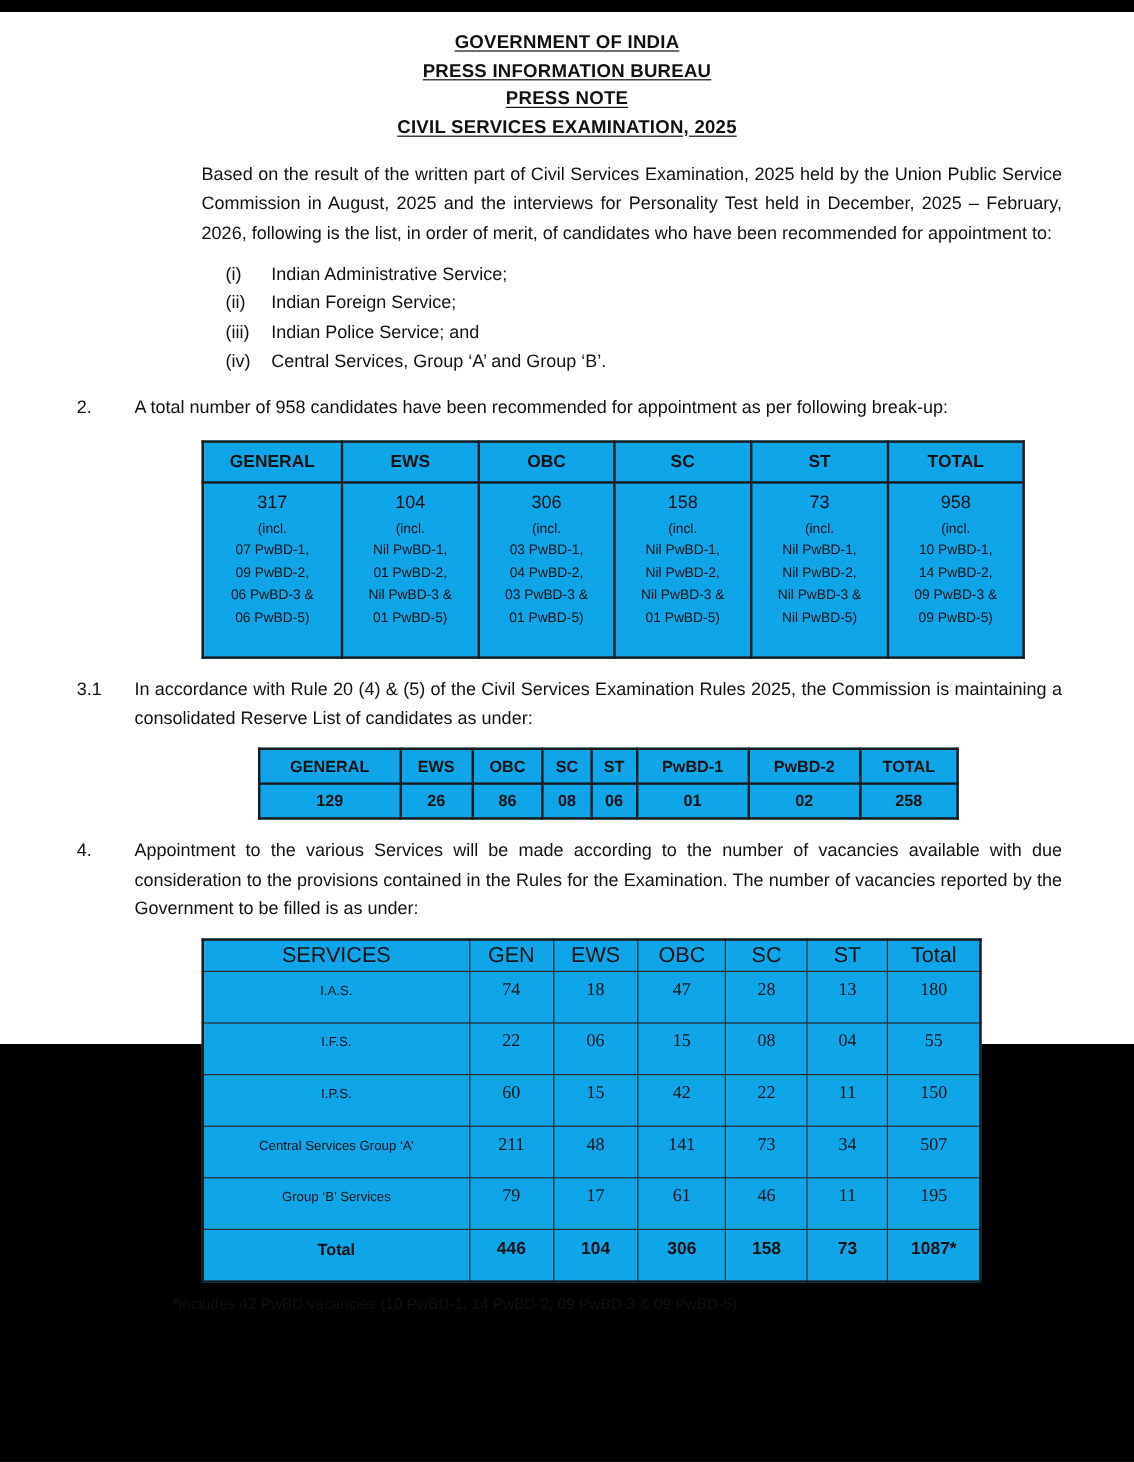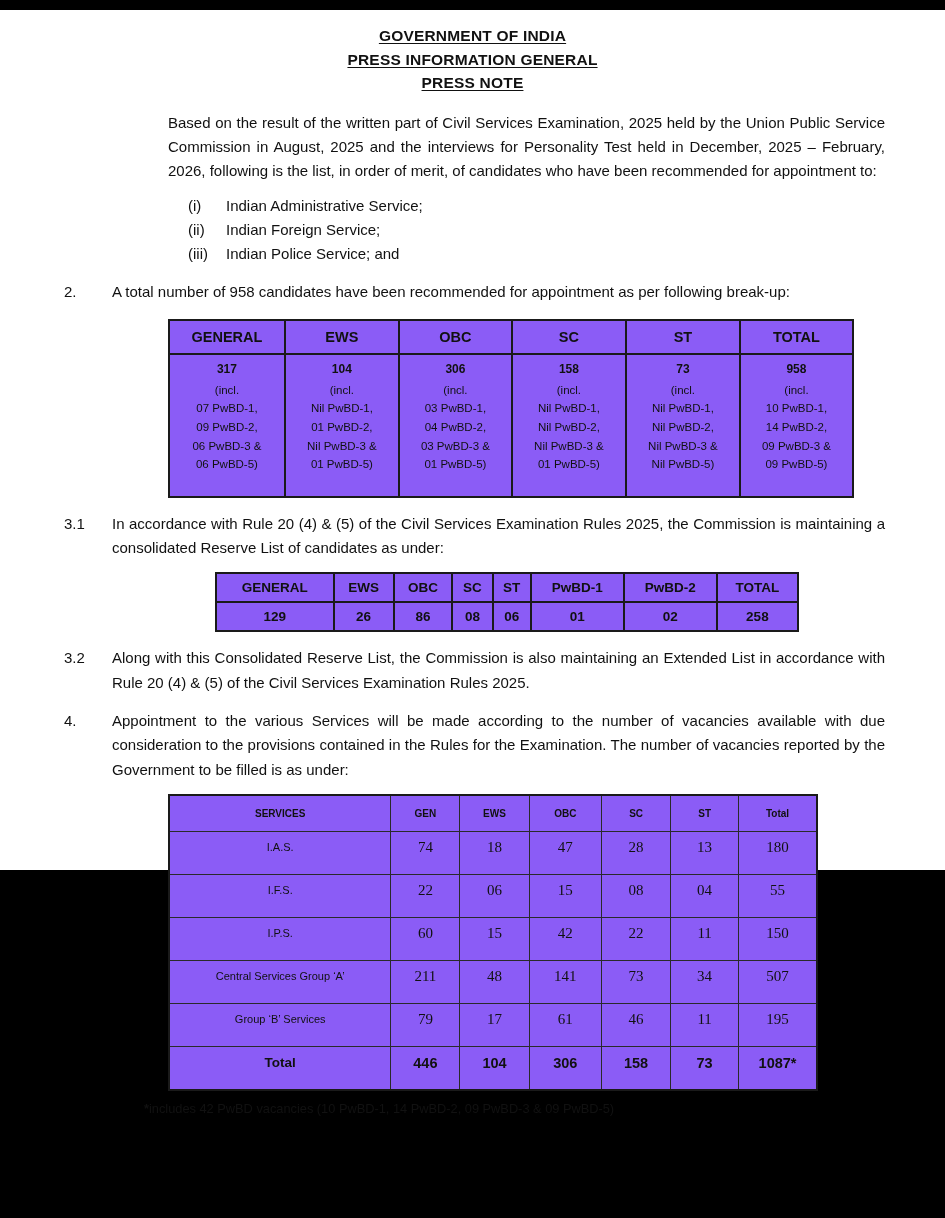--- a/index.html
+++ b/index.html
@@ -88,21 +88,21 @@
     line-height: 1.62;
   }
   .roman-key {
     width: 38px;
     flex: 0 0 38px;
   }
 
   
   table {
     border-collapse: collapse;
-    background: #8b5cf6;
+    background: #0ea5e9;
   }
   .tbl-breakup {
     width: 686px;
     margin: 14px 0 0 108px;
     border: 2px solid #1a1a1a;
   }
   .tbl-breakup th,
   .tbl-breakup td {
     border: 2px solid #1a1a1a;
     text-align: center;
@@ -111,22 +111,22 @@
   .tbl-breakup th {
     font-size: 14.5px;
     font-weight: bold;
     padding: 8px 2px 8px 2px;
     vertical-align: middle;
   }
   .tbl-breakup td {
     padding: 7px 2px 22px 2px;
   }
   .cell-total {
-    font-weight: bold;
-    font-size: 12px;
+    font-weight: normal;
+    font-size: 15px;
     display: block;
     margin-bottom: 5px;
   }
   .cell-incl {
     font-size: 11.5px;
     display: block;
     line-height: 1.62;
   }
   .cell-line {
     font-size: 11.5px;
@@ -152,23 +152,23 @@
     width: 650px;
     margin: 12px 0 0 108px;
     border: 2px solid #1a1a1a;
   }
   .tbl-services th,
   .tbl-services td {
     border: 1.6px solid #2a2a2a;
     text-align: center;
   }
   .tbl-services th {
-    font-size: 10px;
-    font-weight: bold;
-    padding: 12px 3px;
+    font-size: 18px;
+    font-weight: normal;
+    padding: 2px 3px;
   }
   .tbl-services td {
     font-size: 15px;
     padding: 7px 3px 18px 3px;
     font-family: "Liberation Serif", serif;
   }
   .tbl-services td.svc-name {
     font-size: 11px;
     font-weight: normal;
     font-family: "Liberation Sans", sans-serif;
@@ -197,39 +197,44 @@
 </style>
 </head>
 <body>
 
 <div class="bar-top"></div>
 
 <div class="page">
 
   <div class="heading">
     <span class="hline">GOVERNMENT OF INDIA</span>
-    <span class="hline">PRESS INFORMATION GENERAL</span>
+    <span class="hline">PRESS INFORMATION BUREAU</span>
     <span class="hline">PRESS NOTE</span>
+    <span class="hline">CIVIL SERVICES EXAMINATION, 2025</span>
   </div>
 
   <div class="intro">Based on the result of the written part of Civil Services Examination, 2025 held by the Union Public Service Commission in August, 2025 and the interviews for Personality Test held in December, 2025  – February, 2026, following is the list, in order of merit, of candidates who have been recommended for appointment to:</div>
 
   <div class="roman-list">
     <div class="roman-row">
       <span class="roman-key">(i)</span>
       <span>Indian Administrative Service;</span>
     </div>
     <div class="roman-row">
       <span class="roman-key">(ii)</span>
       <span>Indian Foreign Service;</span>
     </div>
     <div class="roman-row">
       <span class="roman-key">(iii)</span>
       <span>Indian Police Service; and</span>
     </div>
+    <div class="roman-row">
+      <span class="roman-key">(iv)</span>
+      <span>Central Services, Group ‘A’ and Group ‘B’.</span>
+    </div>
   </div>
 
   <div class="para-block">
     <div class="para-num">2.</div>
     <div class="para-body">A total number of 958 candidates have been recommended for appointment as per following break-up:</div>
   </div>
 
   <table class="tbl-breakup">
     <thead>
       <tr>
@@ -320,24 +325,20 @@
         <td>86</td>
         <td>08</td>
         <td>06</td>
         <td>01</td>
         <td>02</td>
         <td>258</td>
       </tr>
     </tbody>
   </table>
 
-  <div class="para-block">
-    <div class="para-num">3.2</div>
-    <div class="para-body">Along with this Consolidated Reserve List, the Commission is also maintaining an Extended List in accordance with Rule 20 (4) &amp; (5) of the Civil Services Examination Rules 2025.</div>
-  </div>
 
   <div class="para-block">
     <div class="para-num">4.</div>
     <div class="para-body">Appointment to the various Services will be made according to the number of vacancies available with due consideration to the provisions contained in the Rules for the Examination. The number of vacancies reported by the Government to be filled is as under:</div>
   </div>
 
   <table class="tbl-services">
     <thead>
       <tr>
         <th style="width:240px">SERVICES</th>

